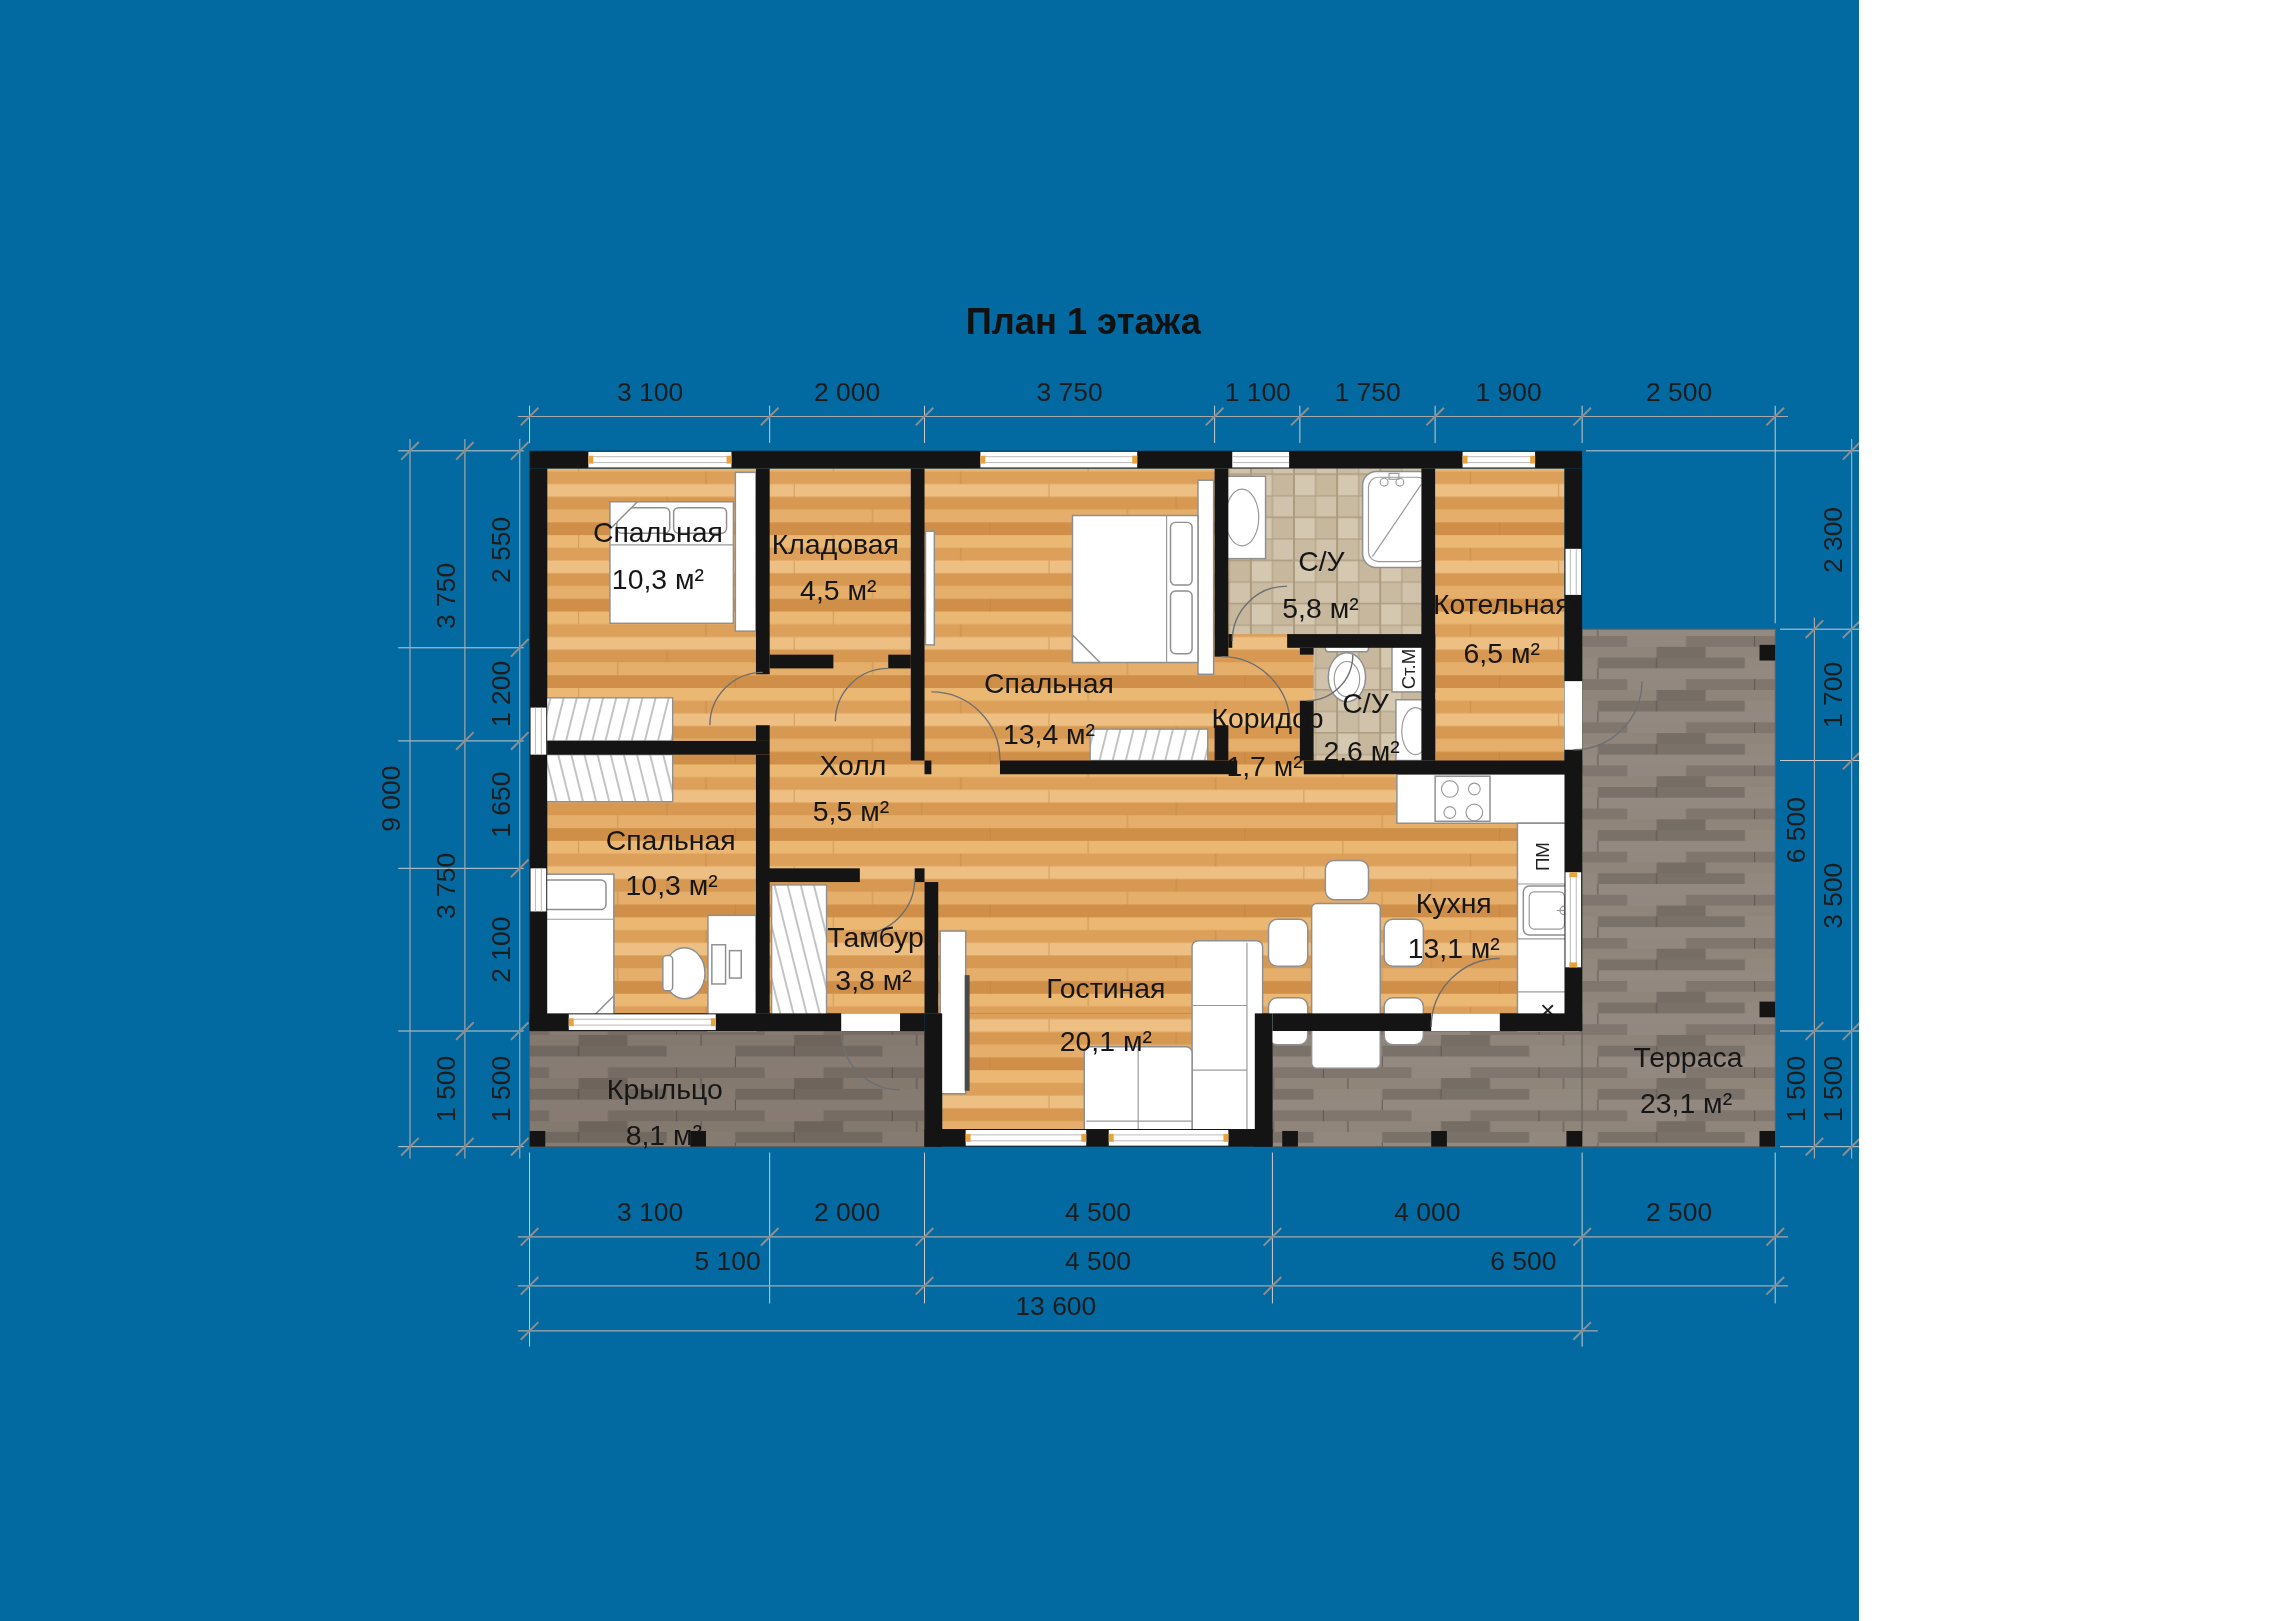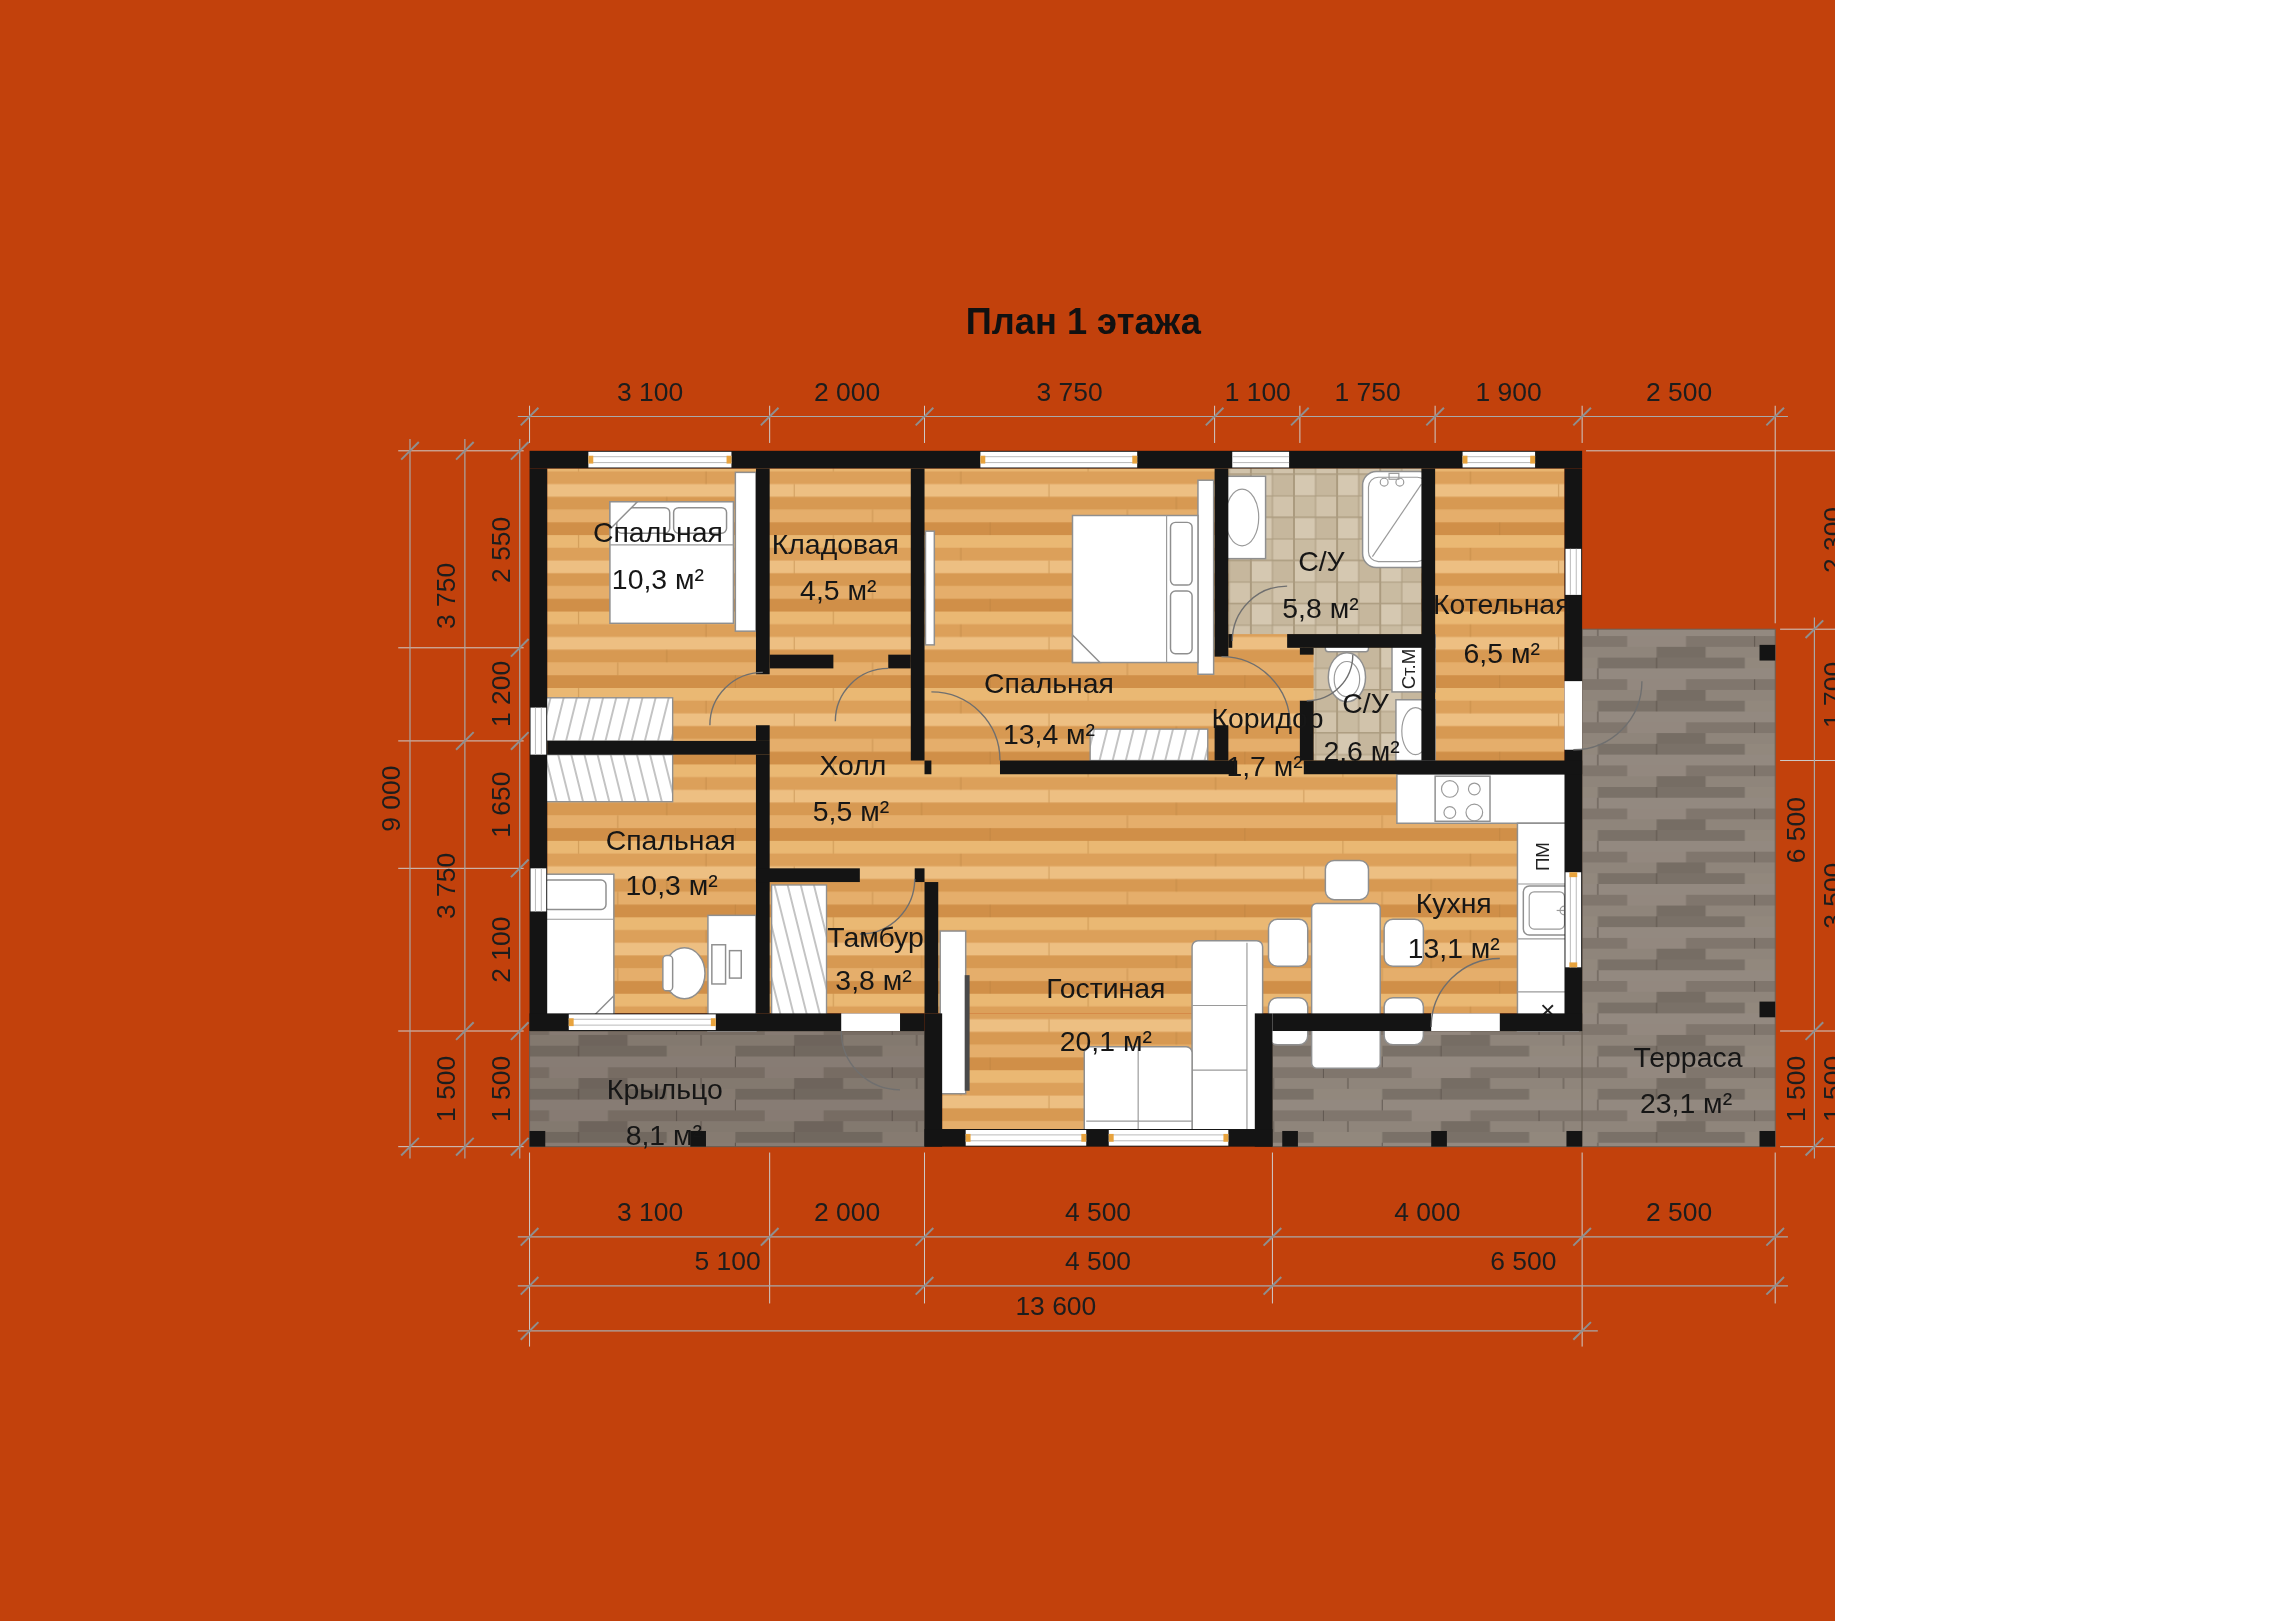--- a/index.html
+++ b/index.html
@@ -1,16 +1,16 @@
 <!DOCTYPE html>
 <html><head>
 <meta charset="utf-8">
 <style>
   html,body{margin:0;padding:0;background:#ffffff;}
-  .page{position:relative;width:1835px;height:1621px;background:#c2410c;overflow:hidden;}
+  .page{position:relative;width:1835px;height:1621px;background:#0369a1;overflow:hidden;padding-left:24px;}
   svg{position:absolute;left:0;top:0;}
   text{font-family:"Liberation Sans",sans-serif;}
   .ttl{font-size:37px;font-weight:bold;fill:#111;}
   .rn,.ra{font-size:29px;fill:#161616;}
   .dt{font-size:27px;fill:#1d1d1d;}
   .app{font-size:19px;fill:#222;}
   .hob{font-size:27px;fill:#222;}
   .wall{fill:#141414;}
   .furn{fill:#ffffff;stroke:#8f8f8f;stroke-width:1.5;}
   .furnl{stroke:#9a9a9a;stroke-width:1.2;fill:none;}

